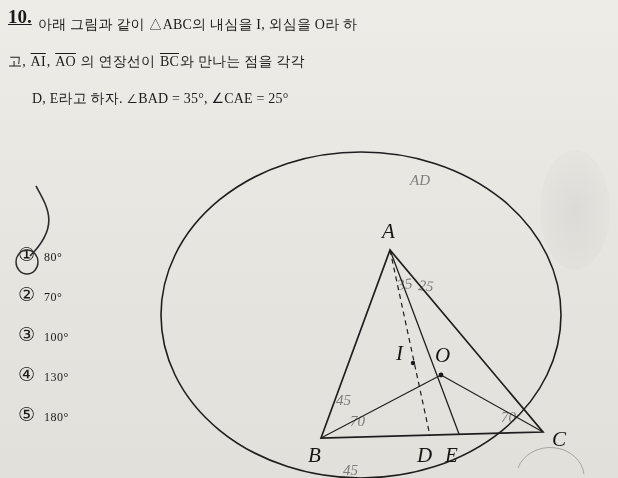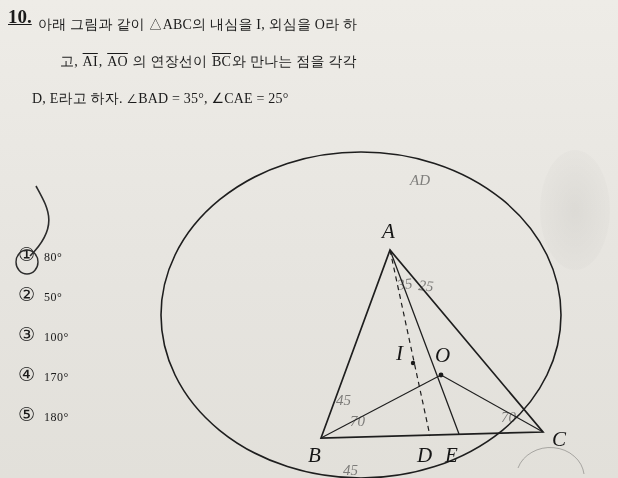--- a/index.html
+++ b/index.html
@@ -37,21 +37,21 @@
   .qnum {
     position: absolute;
     left: 0px;
     top: 0px;
     font-size: 19px;
     font-weight: bold;
     font-family: "Liberation Serif", serif;
     text-decoration: underline;
   }
   .l1 { margin-left: 30px; }
-  .l2 { margin-left: 52px; }
+  .l2 { }
   .l3 { margin-left: 24px; }
   .l4 { margin-left: 52px; }
   .ov {
     text-decoration: overline;
     padding: 0 1px;
   }
   .bold {
     font-weight: bold;
   }
   
@@ -124,29 +124,29 @@
 
   </div>
 
   <div class="choices">
     <div class="choice">
       <span class="circnum">①</span>
       <span class="clabel">80°</span>
     </div>
     <div class="choice">
       <span class="circnum">②</span>
-      <span class="clabel">50°</span>
+      <span class="clabel">70°</span>
     </div>
     <div class="choice">
       <span class="circnum">③</span>
       <span class="clabel">100°</span>
     </div>
     <div class="choice">
       <span class="circnum">④</span>
-      <span class="clabel">170°</span>
+      <span class="clabel">130°</span>
     </div>
     <div class="choice">
       <span class="circnum">⑤</span>
       <span class="clabel">180°</span>
     </div>
   </div>
 
   <div class="figure">
     <svg width="500" height="328" viewBox="0 0 500 328" xmlns="http://www.w3.org/2000/svg">
 

